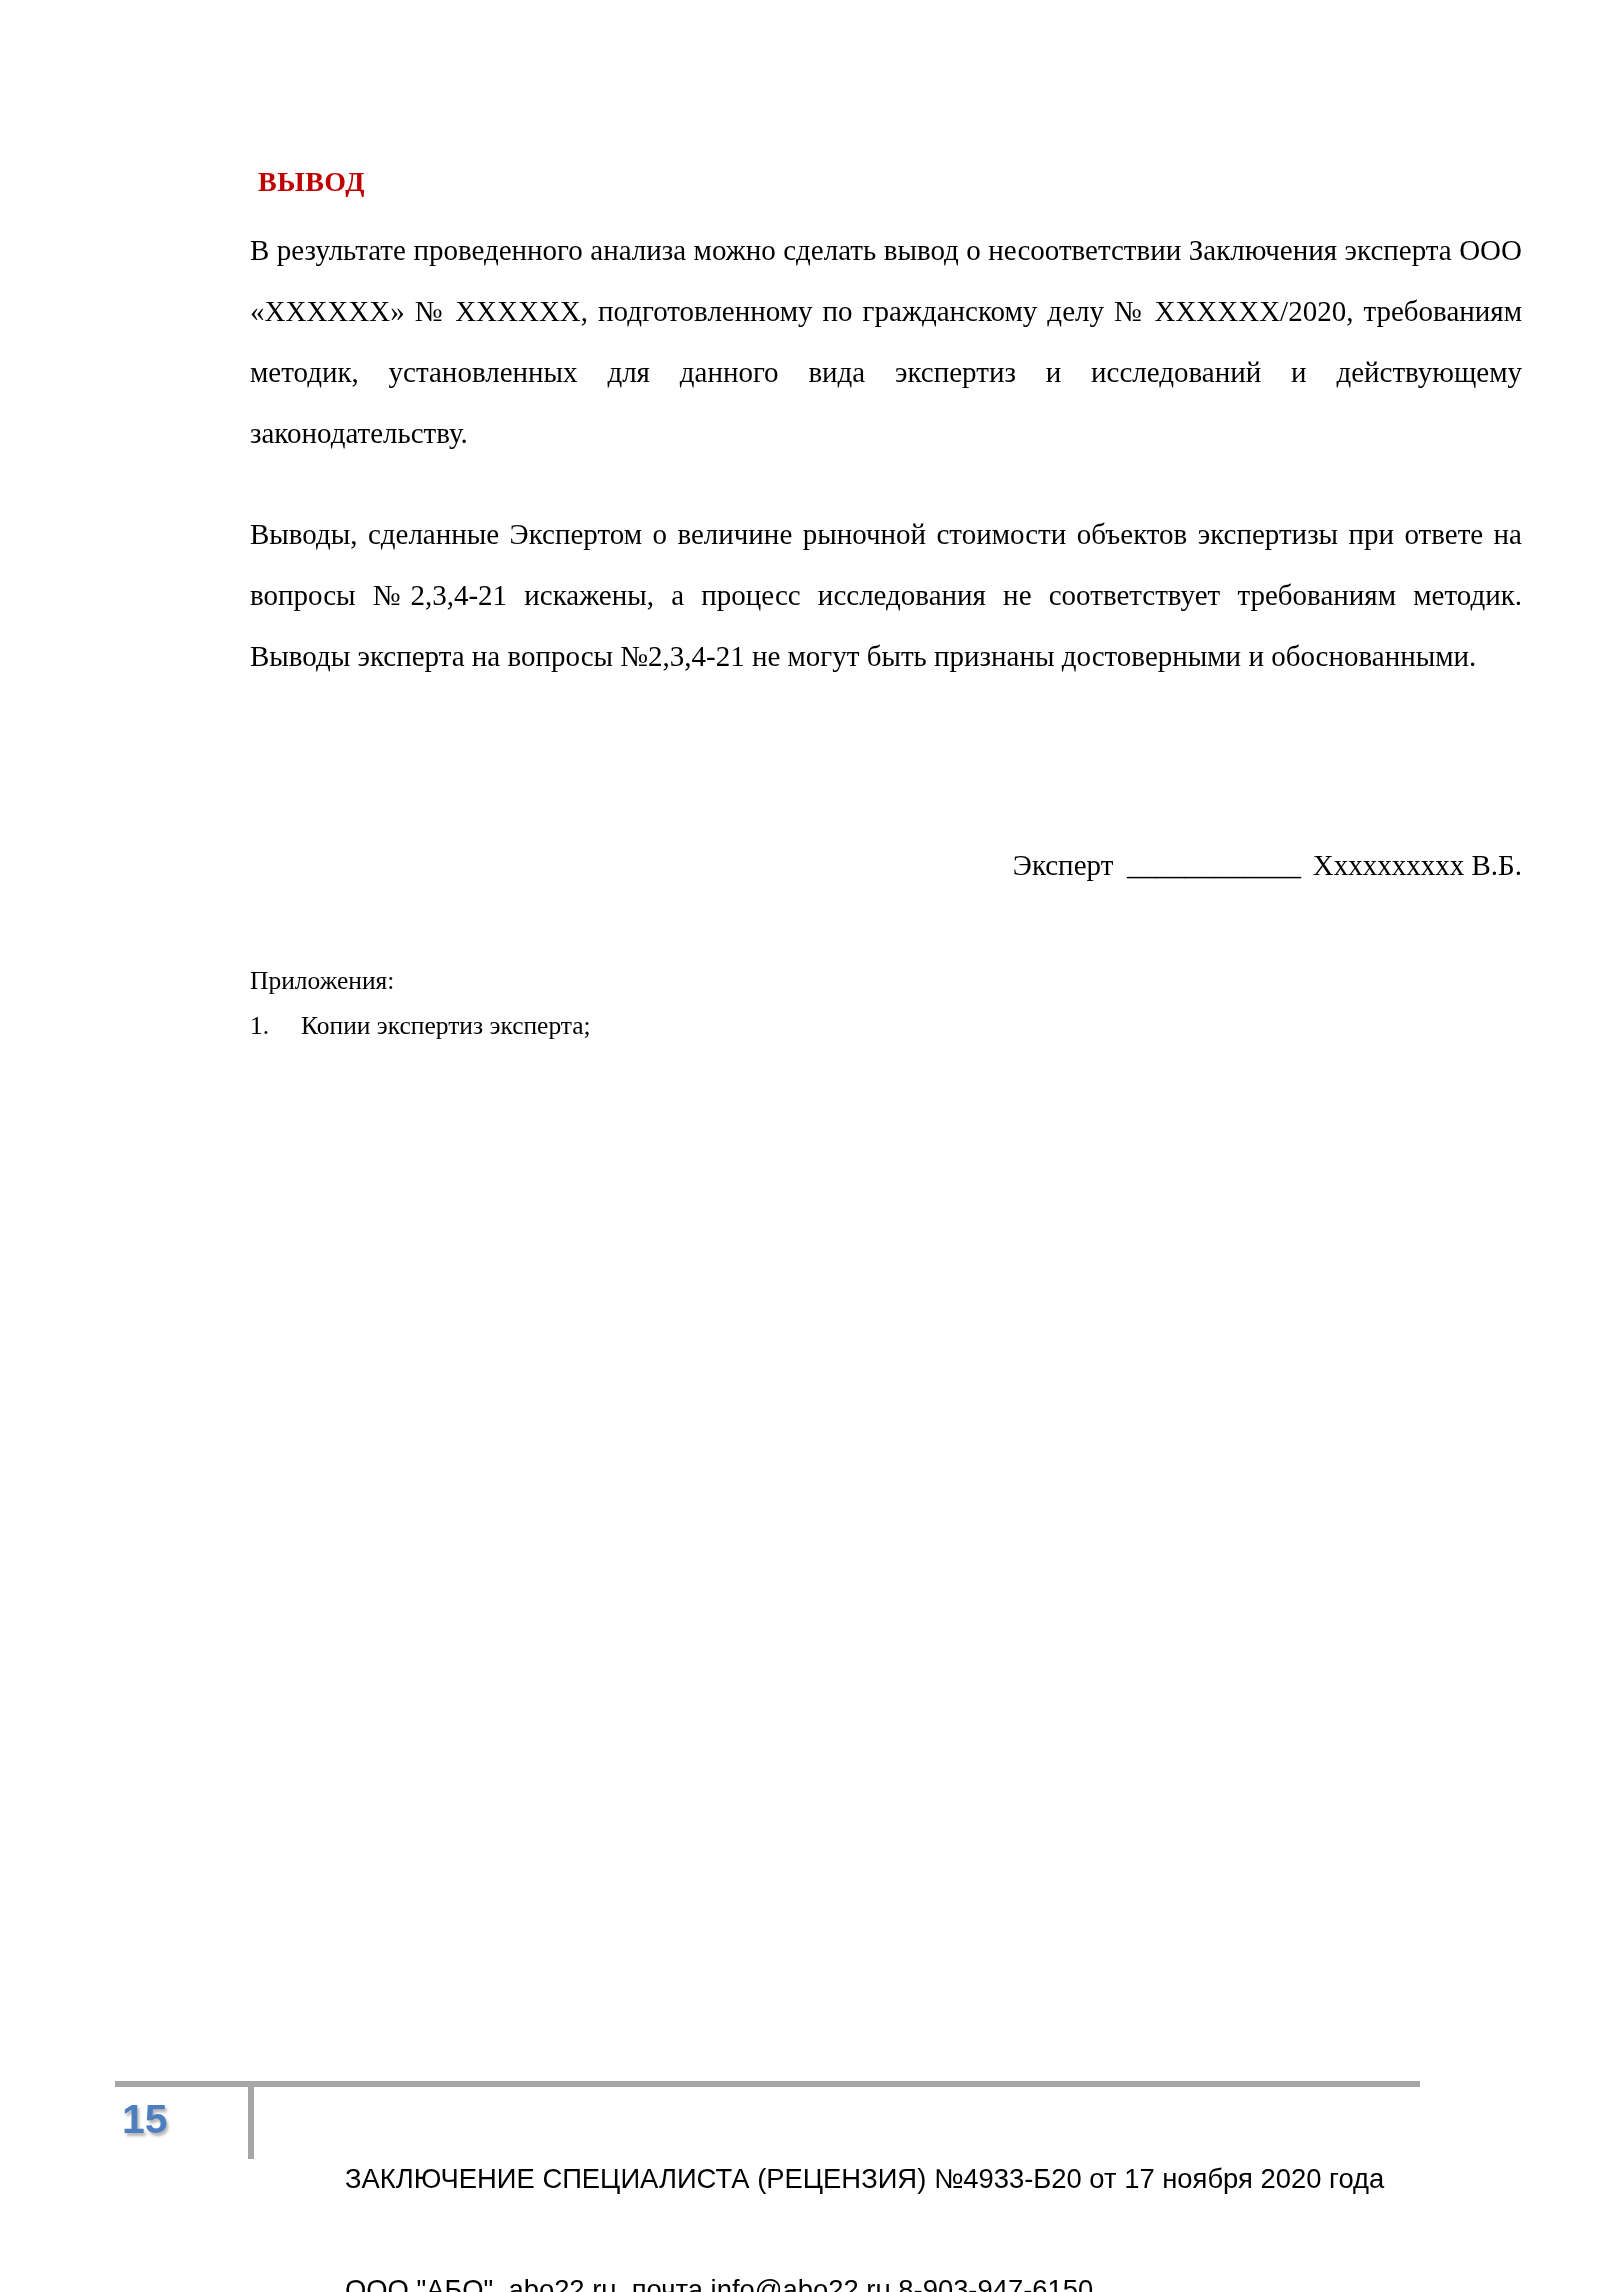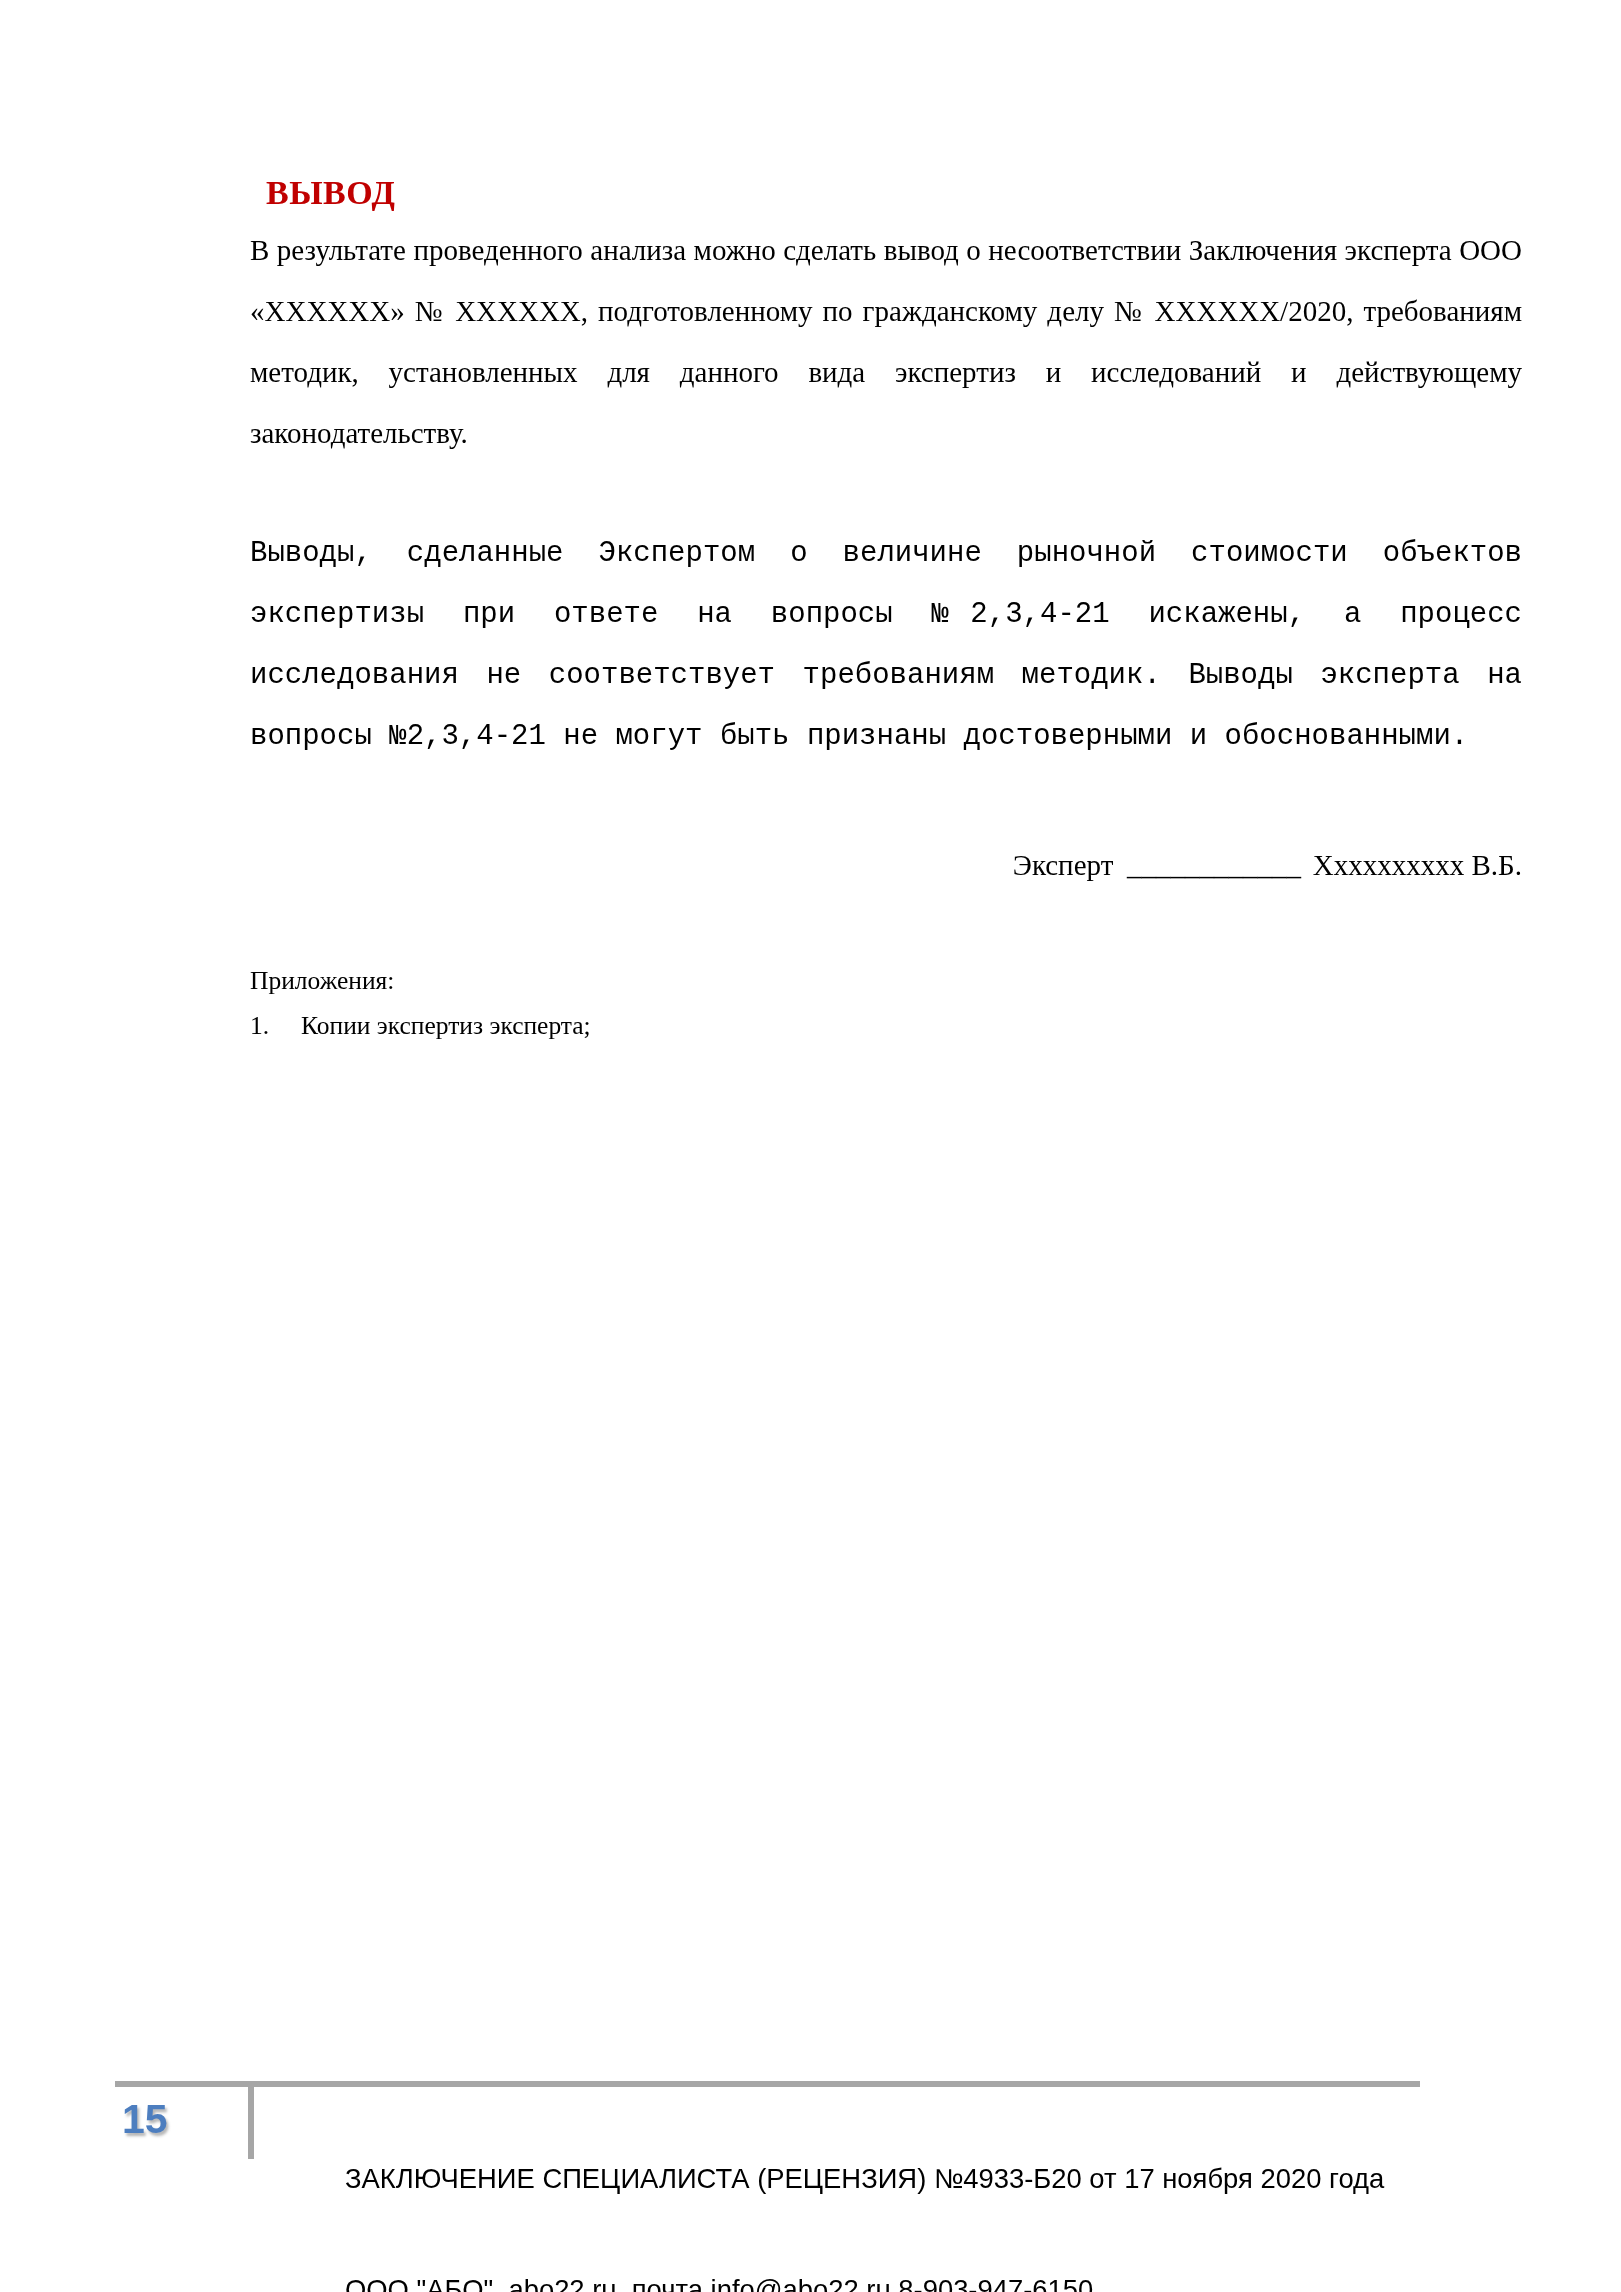--- a/index.html
+++ b/index.html
@@ -10,35 +10,35 @@
     margin: 0 auto;
     background: #ffffff;
     overflow: hidden;
     font-family: "Liberation Serif", serif;
     color: #000000;
   }
   .content-block { position: absolute; left: 250px; width: 1272px; }
 
   .doc-title {
     top: 158px;
-    margin: 16px;
-    font-size: 34px;
+    margin: 8px;
+    font-size: 28px;
     font-weight: bold;
     letter-spacing: 0.5px;
     color: #C00000;
     font-family: "Liberation Serif", serif;
   }
   .body-para {
     margin: 0;
     font-size: 29px;
     line-height: 61px;
     text-align: justify;
   }
   #para-1 { top: 220px; }
-  #para-2 { top: 523px; font-family: Liberation Mono, monospace; }
+  #para-2 { top: 504px; }
 
   .sig-line {
     top: 835px;
     font-size: 29px;
     line-height: 61px;
     text-align: right;
     white-space: pre-wrap;
   }
   .sig-underline { margin: 0 11.8px 0 13.7px; letter-spacing: 0; }
   .mp-line {

